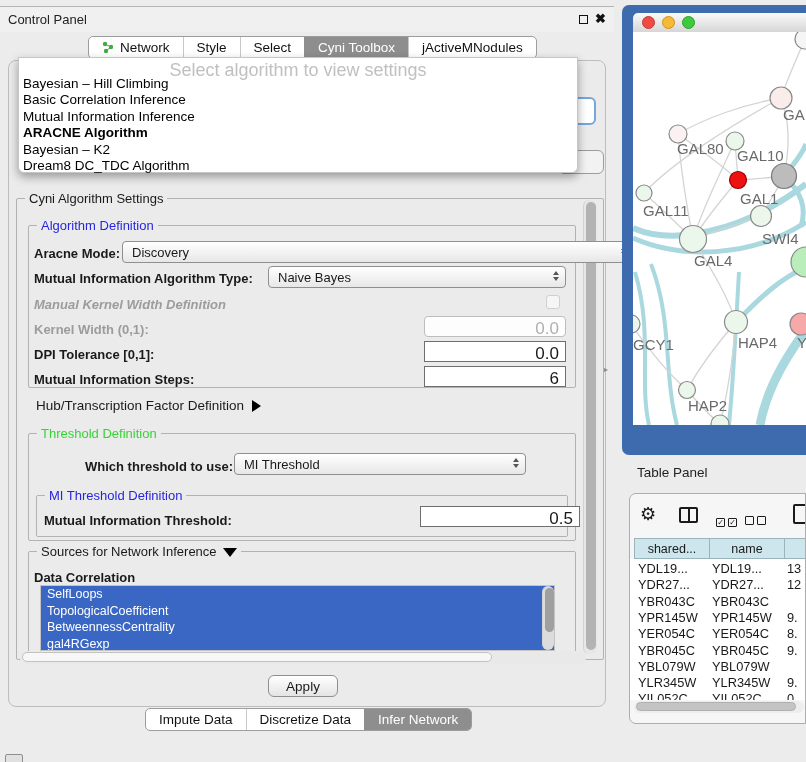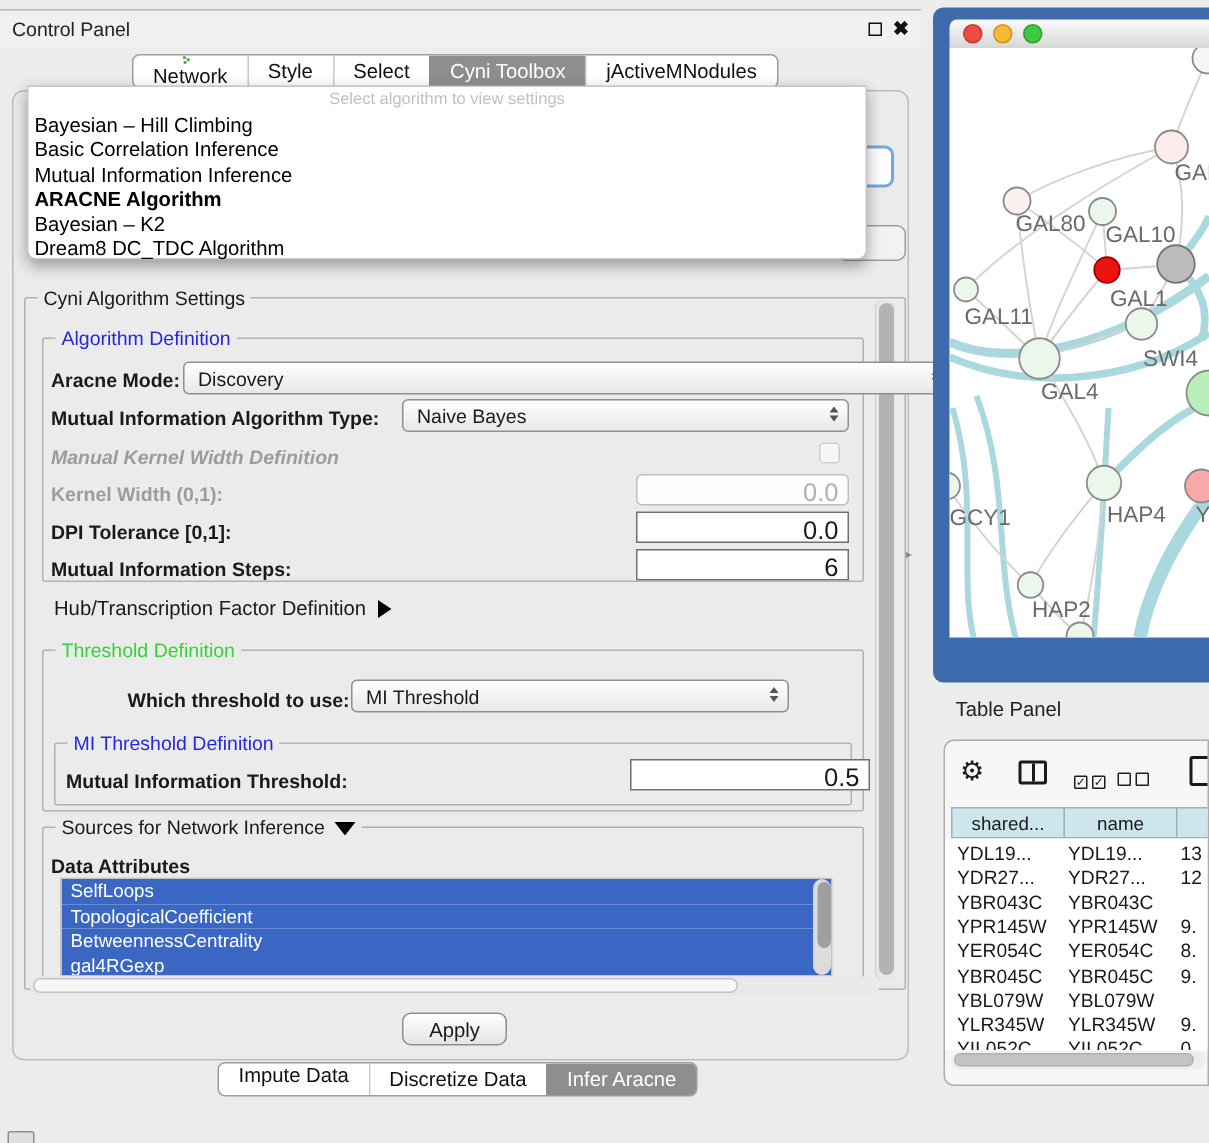--- a/index.html
+++ b/index.html
@@ -14,31 +14,31 @@
   .titlebar { left:0; top:6px; width:614px; height:26px; background:#f0f0f0;
     border-top:1px solid #b5b5b5; display:flex; align-items:center; padding:0 8px; }
   .titlebar-text { font-size:13px; color:#222; }
   .float-btn { position:absolute; right:26px; top:8px; width:9px; height:9px; border:1.5px solid #111; }
   .close-btn { position:absolute; right:8px; top:4px; font-size:13px; font-weight:bold; color:#111; }
 
   .tabbar { display:flex; height:23px; border:1px solid #9d9d9d; border-radius:5px;
     background:#fff; overflow:hidden; align-items:stretch; }
   .tab { display:flex; align-items:center; padding:0 13px; font-size:13.5px; color:#111;
     border-left:1px solid #c9c9c9; white-space:nowrap; }
-  .tab:first-child { border-left:none;flex-direction:column; }
+  .tab:first-child { border-left:none; }
   .tab.sel { background:#8e8e8e; color:#fff; border-left-color:transparent; }
 
   .mainpanel { left:8px; top:60px; width:598px; height:647px; background:#ebebeb;
     border:1px solid #bdbdbd; border-radius:8px; }
 
   
   .popup { left:18px; top:57px; width:560px; height:116px; background:#fff;
     border:1px solid #c6c6c6; border-radius:0 0 6px 6px;
     box-shadow:0 4px 10px rgba(0,0,0,.35); z-index:20; padding-top:2px; }
-  .dd-placeholder { text-align:center; color:#c0c0c0; font-size:11px; height:16px; }
+  .dd-placeholder { text-align:center; color:#c0c0c0; font-size:18px; height:16px; }
   .dd-item { font-size:13.5px; height:16.4px; line-height:16.4px; padding-left:4px; color:#000; white-space:nowrap; }
   .dd-item.bold { font-weight:bold; }
 
   .frag-combo { left:562px; top:97px; width:34px; height:28px; border:2px solid #74a7da;
     border-radius:6px; background:#fff; z-index:5; }
   .frag-box { left:558px; top:150px; width:46px; height:24px; border:1px solid #9c9c9c;
     border-radius:6px; background:#f2f2f2; z-index:5; }
 
   
   .group { position:absolute; border:1px solid #b2b2b2; border-radius:2px; }
@@ -214,21 +214,21 @@
 
 <div class="group" style="left:36px; top:495px; width:532px; height:42px;">
   <span class="group-label lbl-blue">MI Threshold Definition</span>
 </div>
 <span class="flabel" style="left:44px; top:513px;">Mutual Information Threshold:</span>
 <div class="tfield" style="left:420px; top:506px; width:160px;">0.5</div>
 
 <div class="group" style="left:28px; top:551px; width:548px; height:102px;">
   <span class="group-label"><span>Sources for Network Inference</span><span class="src-tri"></span></span>
 </div>
-<span class="flabel" style="left:34px; top:570px;">Data Attributes</span>
+<span class="flabel" style="left:34px; top:570px;">Data Correlation</span>
 
 <div class="attr-list" style="left:40px; top:585px; width:515px; height:66px;">
   <div class="attr-item">SelfLoops</div>
   <div class="attr-item">TopologicalCoefficient</div>
   <div class="attr-item">BetweennessCentrality</div>
   <div class="attr-item">gal4RGexp</div>
 </div>
 <div class="vscroll" style="left:542px; top:586px; width:12px; height:64px; background:#dcdcdc;">
   <div class="vthumb" style="left:1.5px; top:2px; width:9px; height:44px; background:#9f9f9f;"></div>
 </div>
@@ -240,21 +240,21 @@
 <div class="btn" style="left:268px; top:675px; width:70px;">Apply</div>
 
 <div class="abs tabbar" style="left:145px; top:708px;">
   <div class="tab">
       <span>Impute Data</span>
     </div>
   <div class="tab">
       <span>Discretize Data</span>
     </div>
   <div class="tab sel">
-      <span>Infer Aracne</span>
+      <span>Infer Network</span>
     </div>
 </div>
 
 <span class="abs divider-grip">▸</span>
 
 <div class="abs corner-btn"></div>
 
 <div class="abs netframe"></div>
 <div class="abs nettitle">
   <span class="light" style="background:#ef4a44; border:1px solid #c03a33;"></span>

